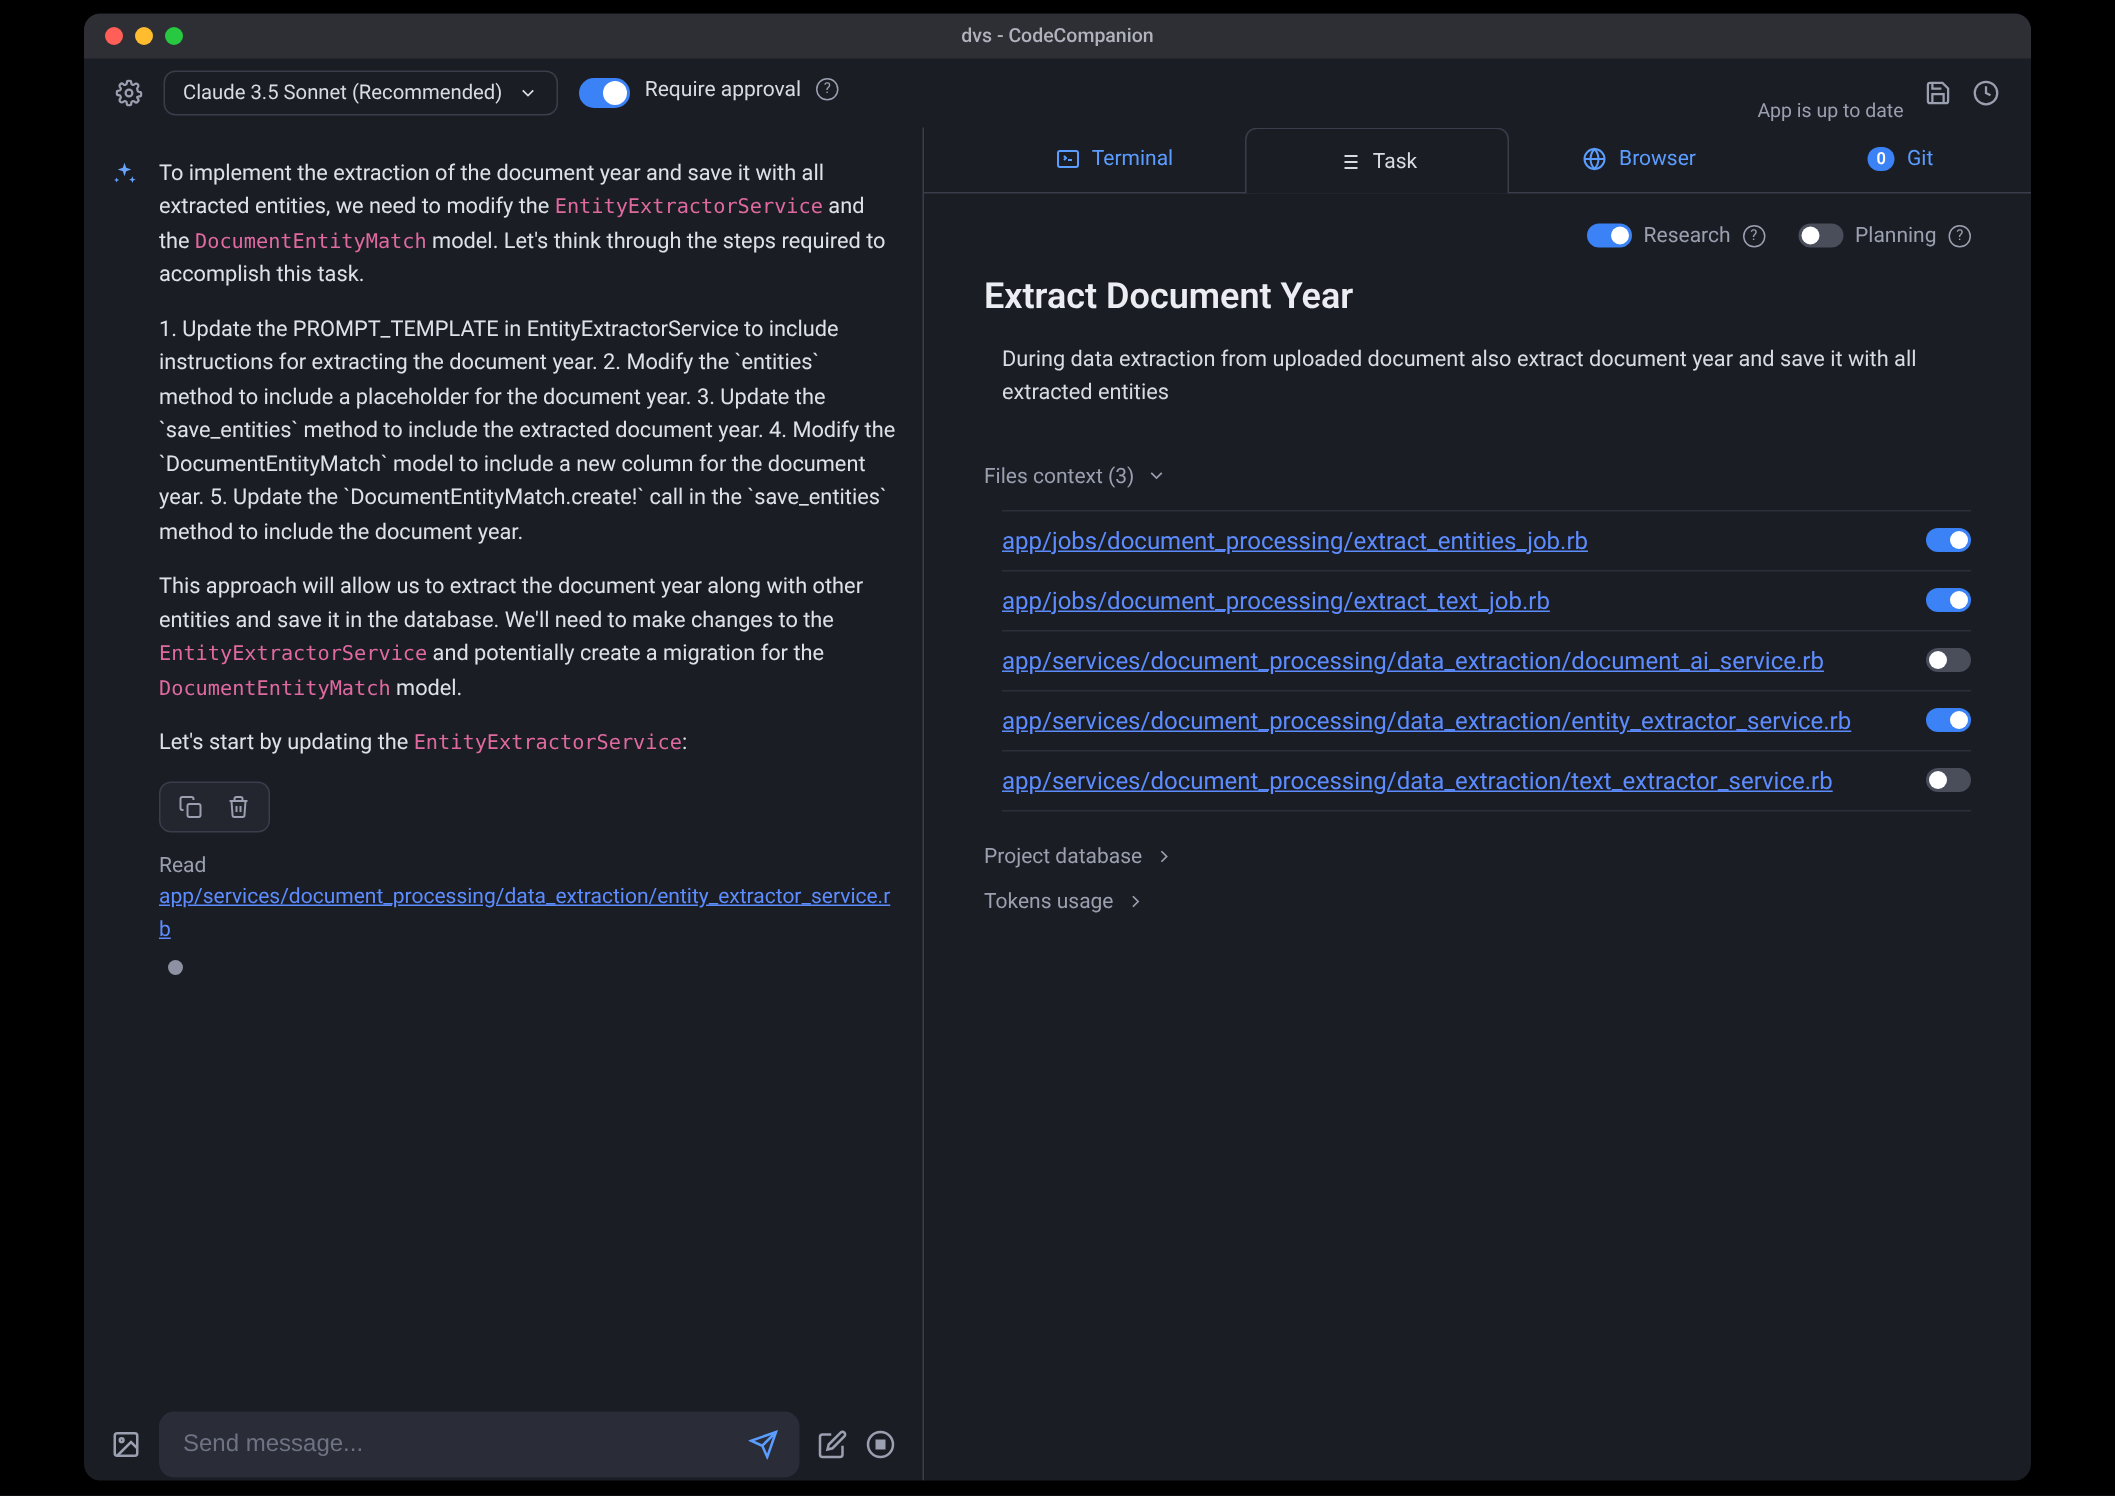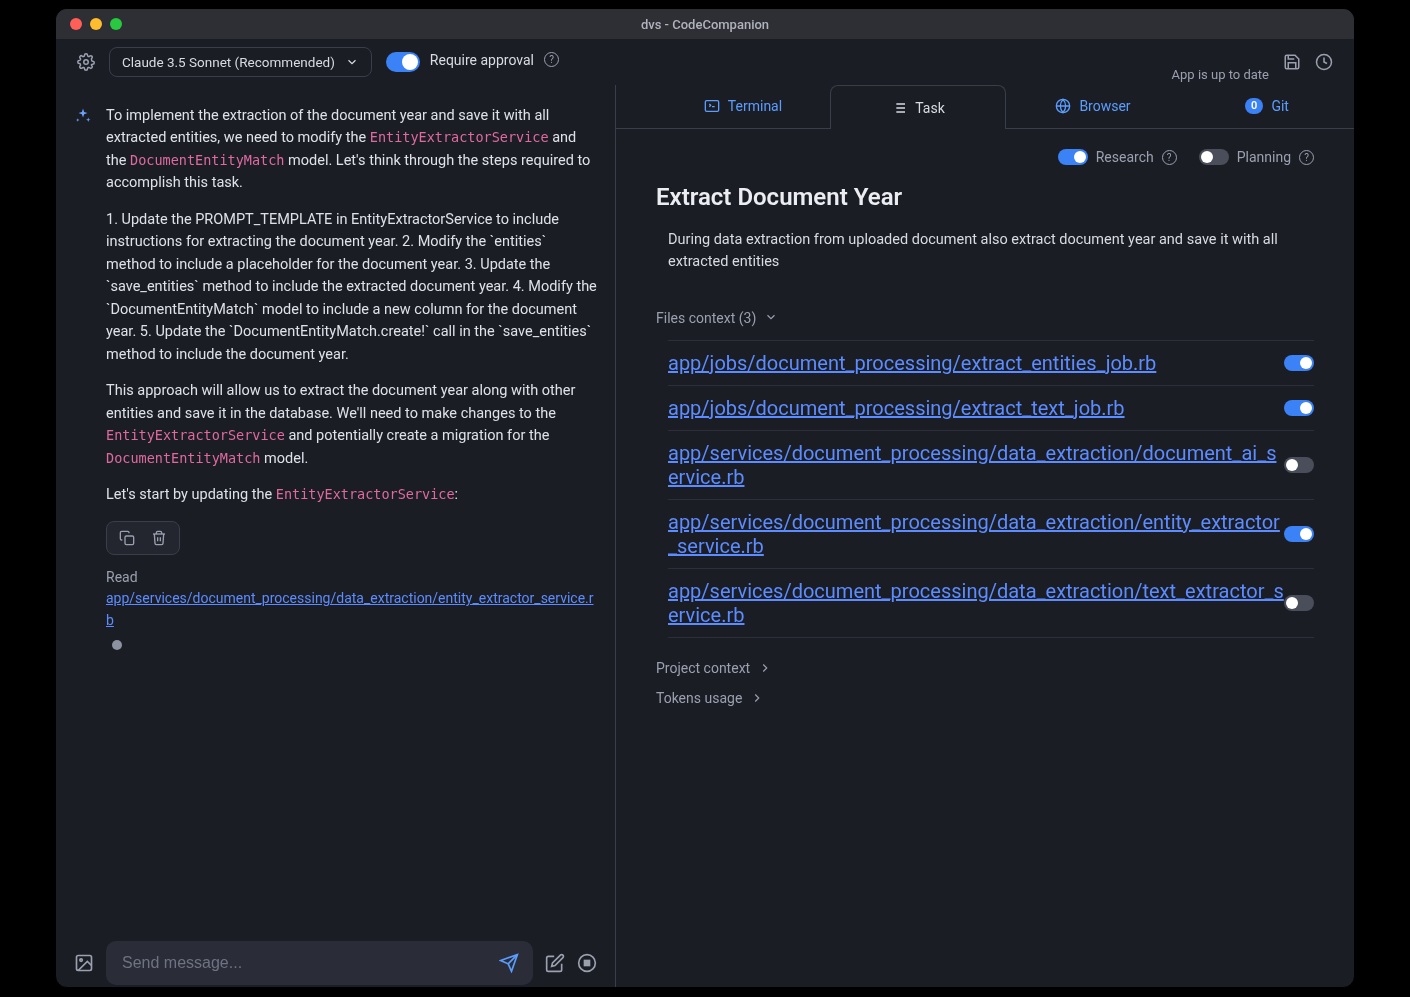--- a/index.html
+++ b/index.html
@@ -189,21 +189,21 @@
     display:flex;align-items:flex-start;gap:8px;
     color:var(--text-dim);font-size:14px;cursor:pointer;
     margin-bottom:14px;
   }
   .file-list{margin:0 0 22px 12px;}
   .file-row{
     display:flex;align-items:center;justify-content:space-between;
     padding:10px 0;border-bottom:1px solid #2c2f3b;
   }
   .file-row:first-child{border-top:1px solid #2c2f3b;}
-  .file-link{color:var(--link);text-decoration:underline;font-size:20px;cursor:pointer;word-break:break-all;}
+  .file-link{color:var(--link);text-decoration:underline;font-size:16px;cursor:pointer;word-break:break-all;}
   .collapsed{display:flex;align-items:center;gap:8px;color:var(--text-dim);font-size:14px;cursor:pointer;margin-bottom:14px;}
   svg{display:block;}
 </style>
 </head>
 <body>
 
 <div class="window">
 
   <div class="titlebar">
     <div class="traffic">
@@ -407,21 +407,21 @@
               <a class="file-link">app/services/document_processing/data_extraction/entity_extractor_service.rb</a>
               <span class="toggle sm"></span>
             </div>
             <div class="file-row">
               <a class="file-link">app/services/document_processing/data_extraction/text_extractor_service.rb</a>
               <span class="toggle sm off"></span>
             </div>
           </div>
 
         <div class="collapsed">
-          <span>Project context</span>
+          <span>Project database</span>
           <svg width="14" height="14" viewBox="0 0 24 24" fill="none" stroke="currentColor" stroke-width="2">
               <polyline points="9 18 15 12 9 6"></polyline>
             </svg>
         </div>
         <div class="collapsed">
           <span>Tokens usage</span>
           <svg width="14" height="14" viewBox="0 0 24 24" fill="none" stroke="currentColor" stroke-width="2">
               <polyline points="9 18 15 12 9 6"></polyline>
             </svg>
         </div>

